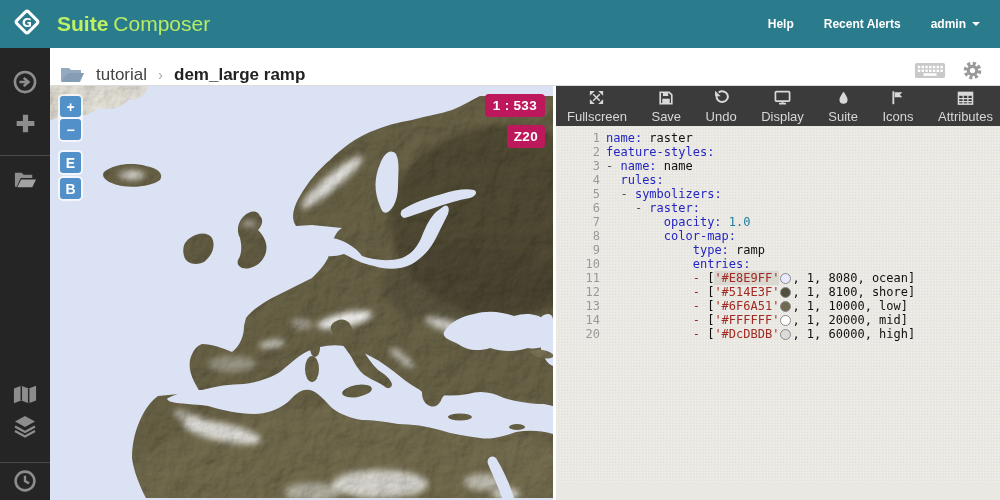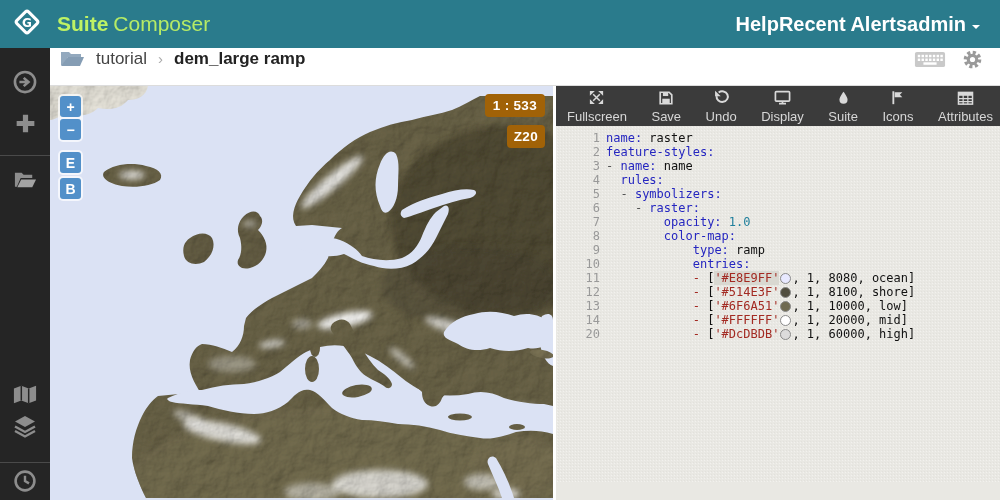--- a/index.html
+++ b/index.html
@@ -5,49 +5,49 @@
   *{box-sizing:border-box;margin:0;padding:0}
   html,body{width:1000px;height:500px;overflow:hidden;background:#fff;
     font-family:"Liberation Sans",sans-serif;-webkit-font-smoothing:antialiased}
   
   #navbar{position:absolute;left:0;top:0;width:1000px;height:48px;background:#2a7b8c;
     display:flex;align-items:center;padding:0 20px 0 12px;z-index:30}
   .brand{display:flex;align-items:center;gap:15px}
   .brand-text{color:#bef264;font-size:21px;white-space:nowrap}
   .brand-text .b{font-weight:700}
   .brand-text .r{font-weight:400;margin-left:5px;opacity:.95}
-  #nav-right{margin-left:auto;display:flex;align-items:center;color:#fff;
-    font-size:20px;font-weight:700}
+  #nav-right{margin-left:auto;display:flex;align-items:center;gap:30px;color:#fff;
+    font-size:12px;font-weight:700}
   .nav-link{color:#fff;cursor:pointer;white-space:nowrap}
   .caret{display:inline-block;width:0;height:0;border-left:4px solid transparent;
     border-right:4px solid transparent;border-top:4px solid #fff;margin-left:6px;vertical-align:2px}
   
   #header{position:absolute;left:50px;top:48px;width:950px;height:38px;background:#fff;
-    border-bottom:1px solid #dcdcdc;display:flex;align-items:flex-start;padding:0 16px 0 10px;z-index:20}
+    border-bottom:1px solid #dcdcdc;display:flex;align-items:flex-end;padding:0 16px 0 10px;z-index:20}
   .crumb{display:flex;align-items:center;gap:11px;font-size:17px;color:#444}
   .crumb .sep{color:#aaa;font-size:15px}
   .crumb .cur{font-weight:700;color:#222}
   #header-actions{margin-left:auto;display:flex;align-items:center;gap:15px}
   .hbtn{background:none;border:none;cursor:pointer;display:flex;align-items:center}
   
   #sidebar{position:absolute;left:0;top:48px;width:50px;height:452px;background:#252525;z-index:25}
   .sb-item{position:absolute;left:12px;width:26px;height:26px;cursor:pointer;display:flex;
     align-items:center;justify-content:center}
   .sb-divider{position:absolute;left:0;width:50px;height:1px;background:#4a4a4a}
   
   #map{position:absolute;left:50px;top:86px;width:503px;height:414px;background:#dbe2f4;overflow:hidden}
   #map svg.geo{position:absolute;left:0;top:0}
   .ctl{position:absolute;background:rgba(255,255,255,.7);border-radius:5px;padding:2px;z-index:5}
   .ctl button{display:block;width:21px;height:21px;border:none;border-radius:3px;background:#5290c9;
     color:#fff;font-size:14px;font-weight:700;line-height:20px;cursor:pointer;
     font-family:"Liberation Sans",sans-serif}
   #zoomctl{left:8px;top:8px}
   #zoomctl button+button{margin-top:2px}
   #ectl{left:8px;top:64px}#bctl{left:8px;top:90px}
-  .badge{position:absolute;background:#a16207;color:#fff;font-weight:700;font-size:13.5px;
+  .badge{position:absolute;background:#be185d;color:#fff;font-weight:700;font-size:13.5px;
     padding:4px 8px;border-radius:4px;z-index:5;letter-spacing:.3px}
   #scale-badge{right:8px;top:8px}
   #zoom-badge{right:8px;top:39px;padding:4px 7px}
   
   #panel{position:absolute;left:556px;top:86px;width:444px;height:414px;background:#e9e8e3}
   #toolbar{height:40px;background:#3b3b3b;display:flex;align-items:center;
     justify-content:space-between;padding:0 5px 0 9px}
   .tb-btn{display:flex;flex-direction:column;align-items:center;gap:3px;background:none;border:none;
     color:#d7d7d7;font-size:13px;cursor:pointer;padding:3px 2px;font-family:"Liberation Sans",sans-serif}
   .tb-btn .ic{height:17px;display:flex;align-items:flex-end}

